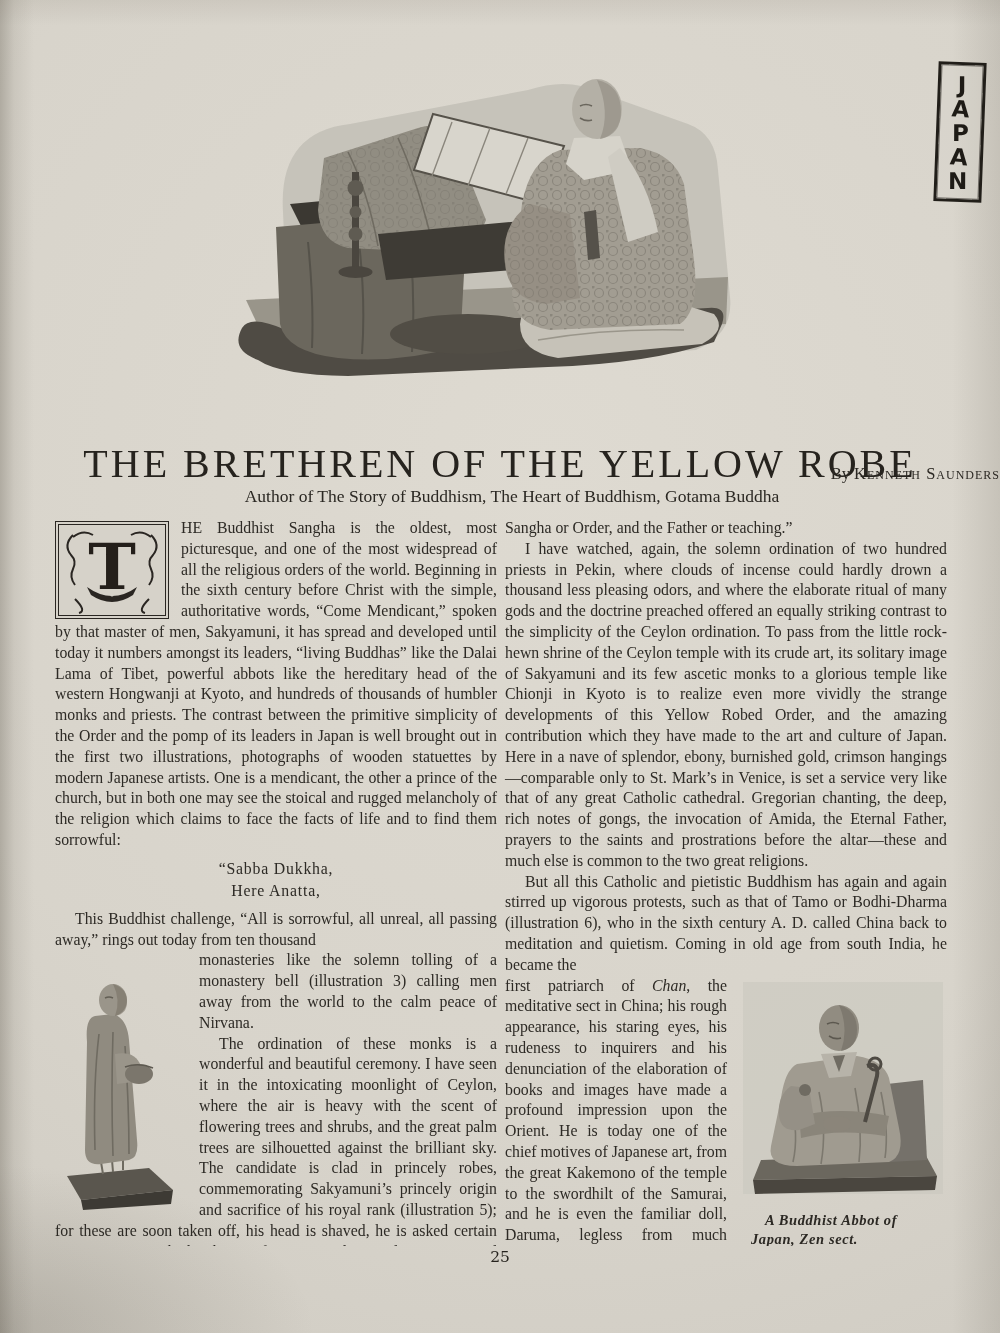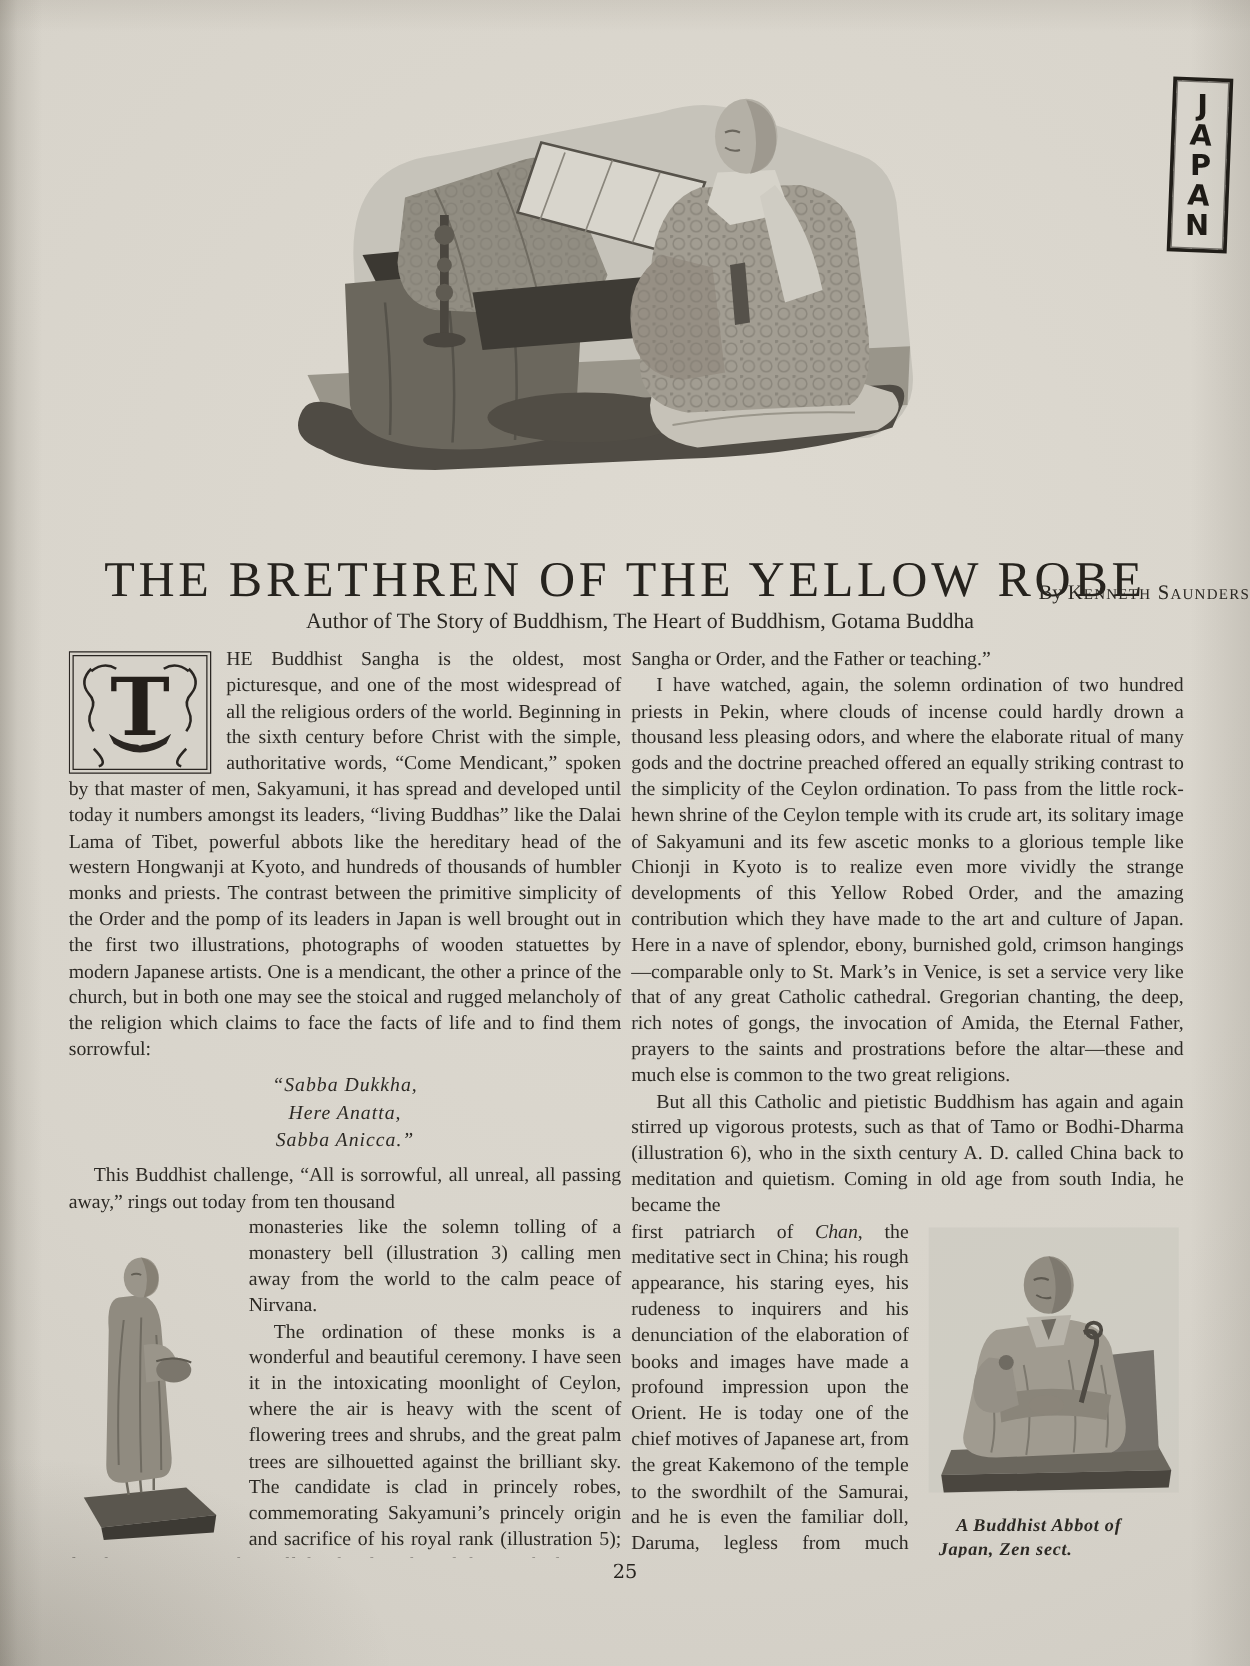--- a/index.html
+++ b/index.html
@@ -47,21 +47,21 @@
   .dropcap-float{
     float:left;width:114px;height:98px;margin:3px 12px 2px 0;position:relative;
     border:4px double #2a2622;background:#d6d2c9;box-sizing:border-box;
   }
   .dropcap-float svg{position:absolute;left:0;top:0;}
   .dropcap-letter{
     position:absolute;left:0;top:-7px;width:100%;text-align:center;
     font-family:"DejaVu Serif",serif;font-size:64px;font-weight:600;color:#241f1a;line-height:98px;
   }
   
-  .quote{margin:7px 0 7px;text-align:center;font-style:italic;letter-spacing:.8px;line-height:22px;}
+  .quote{margin:7px 0 7px;text-align:center;letter-spacing:.8px;line-height:22px;}
   
   .fig-left{float:left;width:130px;margin:4px 14px 0 0;}
   .fig-right{float:right;width:208px;margin:4px 0 0 12px;}
   figure{padding:0;}
   .caption{
     font-style:italic;font-size:14.5px;line-height:19px;color:#2c2924;margin-top:8px;text-align:left;font-weight:bold;
   }
   .caption-right{width:192px;padding-left:12px;text-indent:14px;box-sizing:border-box;letter-spacing:.6px;}
   
   .pagenum{
@@ -159,21 +159,20 @@
               <circle cx="53" cy="70" r="1.6" fill="#d6d2c9"></circle>
               <circle cx="66" cy="66" r="1.6" fill="#d6d2c9"></circle>
             <path d="M16 74 Q28 86 20 88 M90 74 Q78 86 86 88" stroke="#2a2622" stroke-width="2" fill="none"></path>
           </svg>
           <span class="dropcap-letter">T</span>
         </span><span>HE Buddhist Sangha is the oldest, most picturesque, and one of the most widespread of all the religious orders of the world.  Beginning in the sixth century before Christ with the simple, authoritative words, “Come Mendicant,” spoken by that master of men, Sakyamuni, it has spread and developed until today it numbers amongst its leaders, “living Buddhas” like the Dalai Lama of Tibet, powerful abbots like the hereditary head of the western Hongwanji at Kyoto, and hundreds of thousands of humbler monks and priests.  The contrast between the primitive simplicity of the Order and the pomp of its leaders in Japan is well brought out in the first two illustrations, photographs of wooden statuettes by modern Japanese artists.  One is a mendicant, the other a prince of the church, but in both one may see the stoical and rugged melancholy of the religion which claims to face the facts of life and to find them sorrowful:</span>
       </p>
       <div class="quote">
         <div>“Sabba Dukkha,</div>
         <div>Here Anatta,</div>
-        <div>Sabba Anicca.”</div>
       </div>
       <p class="indent">This Buddhist challenge, “All is sorrowful, all unreal, all passing away,” rings out today from ten thousand</p>
       <div>
         <figure class="fig-left" style="margin-left:0;margin-bottom:0;margin-top:4px;">
           <svg width="128" height="258" viewBox="0 0 128 258">
             <path d="M12 222 L94 214 L118 236 L26 246 Z" fill="#5a564e"></path>
             <path d="M26 246 L118 236 L116 250 L28 256 Z" fill="#3d3a34"></path>
             <path d="M44 196 L48 220 M56 194 L58 218 M68 192 L68 216" stroke="#6e6a60" stroke-width="2" fill="none"></path>
             <path d="M40 62 Q30 64 32 88 L30 196 Q30 212 46 210 L74 206 Q84 204 82 186 L74 86 Q72 64 58 60 Z" fill="#908b80"></path>
             <path d="M44 80 Q38 130 40 196 M58 78 Q56 140 58 202 M70 92 Q74 150 74 200" stroke="#6f6b61" stroke-width="1.6" fill="none"></path>

